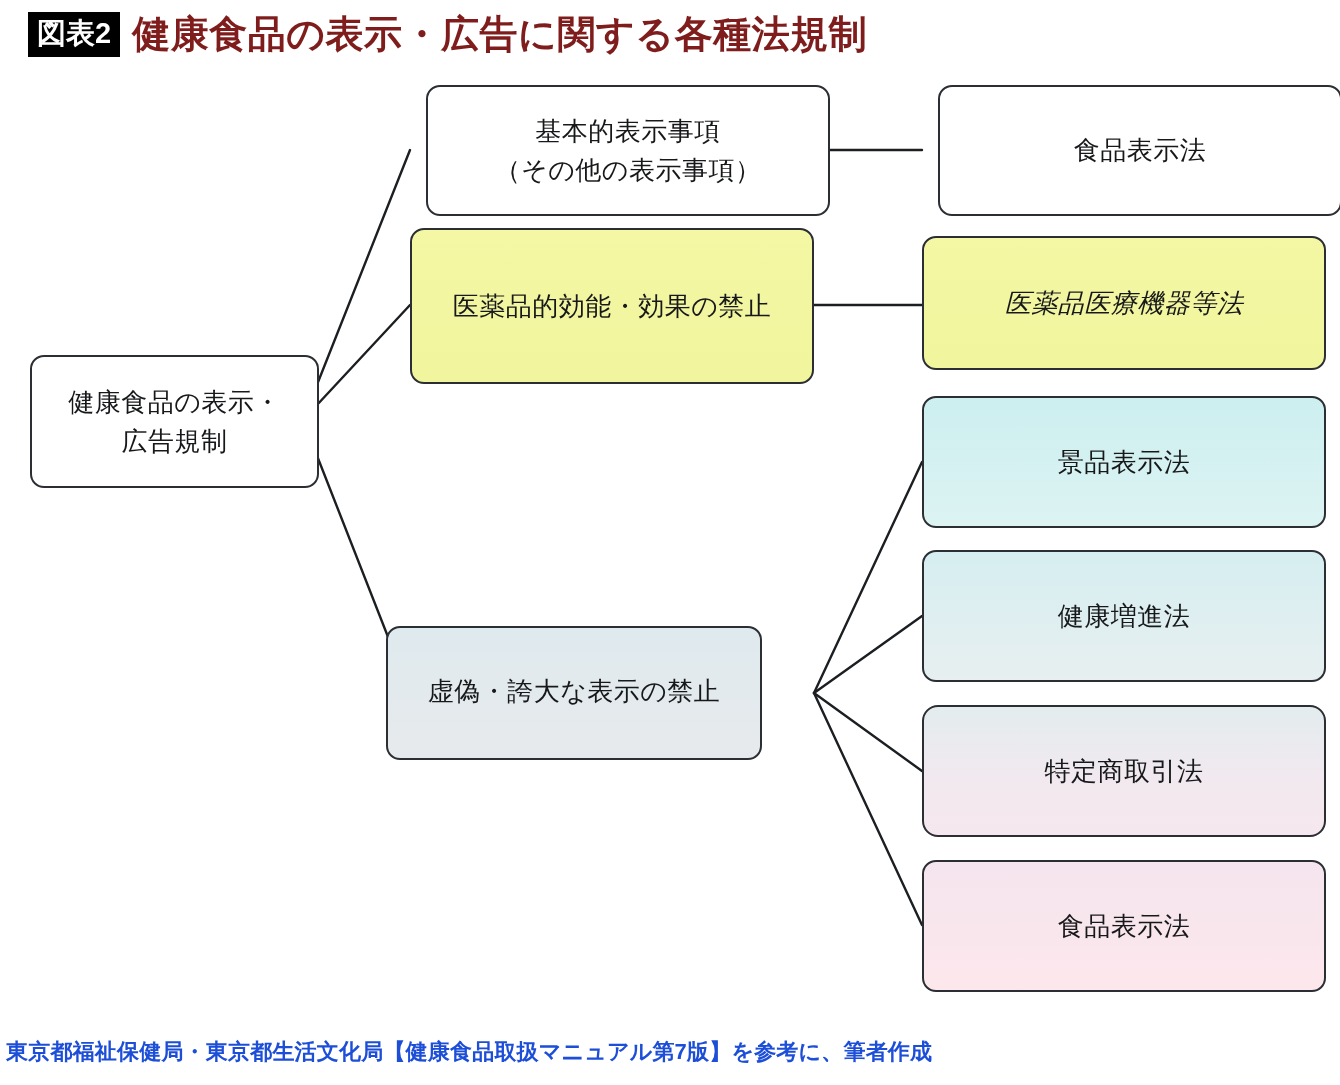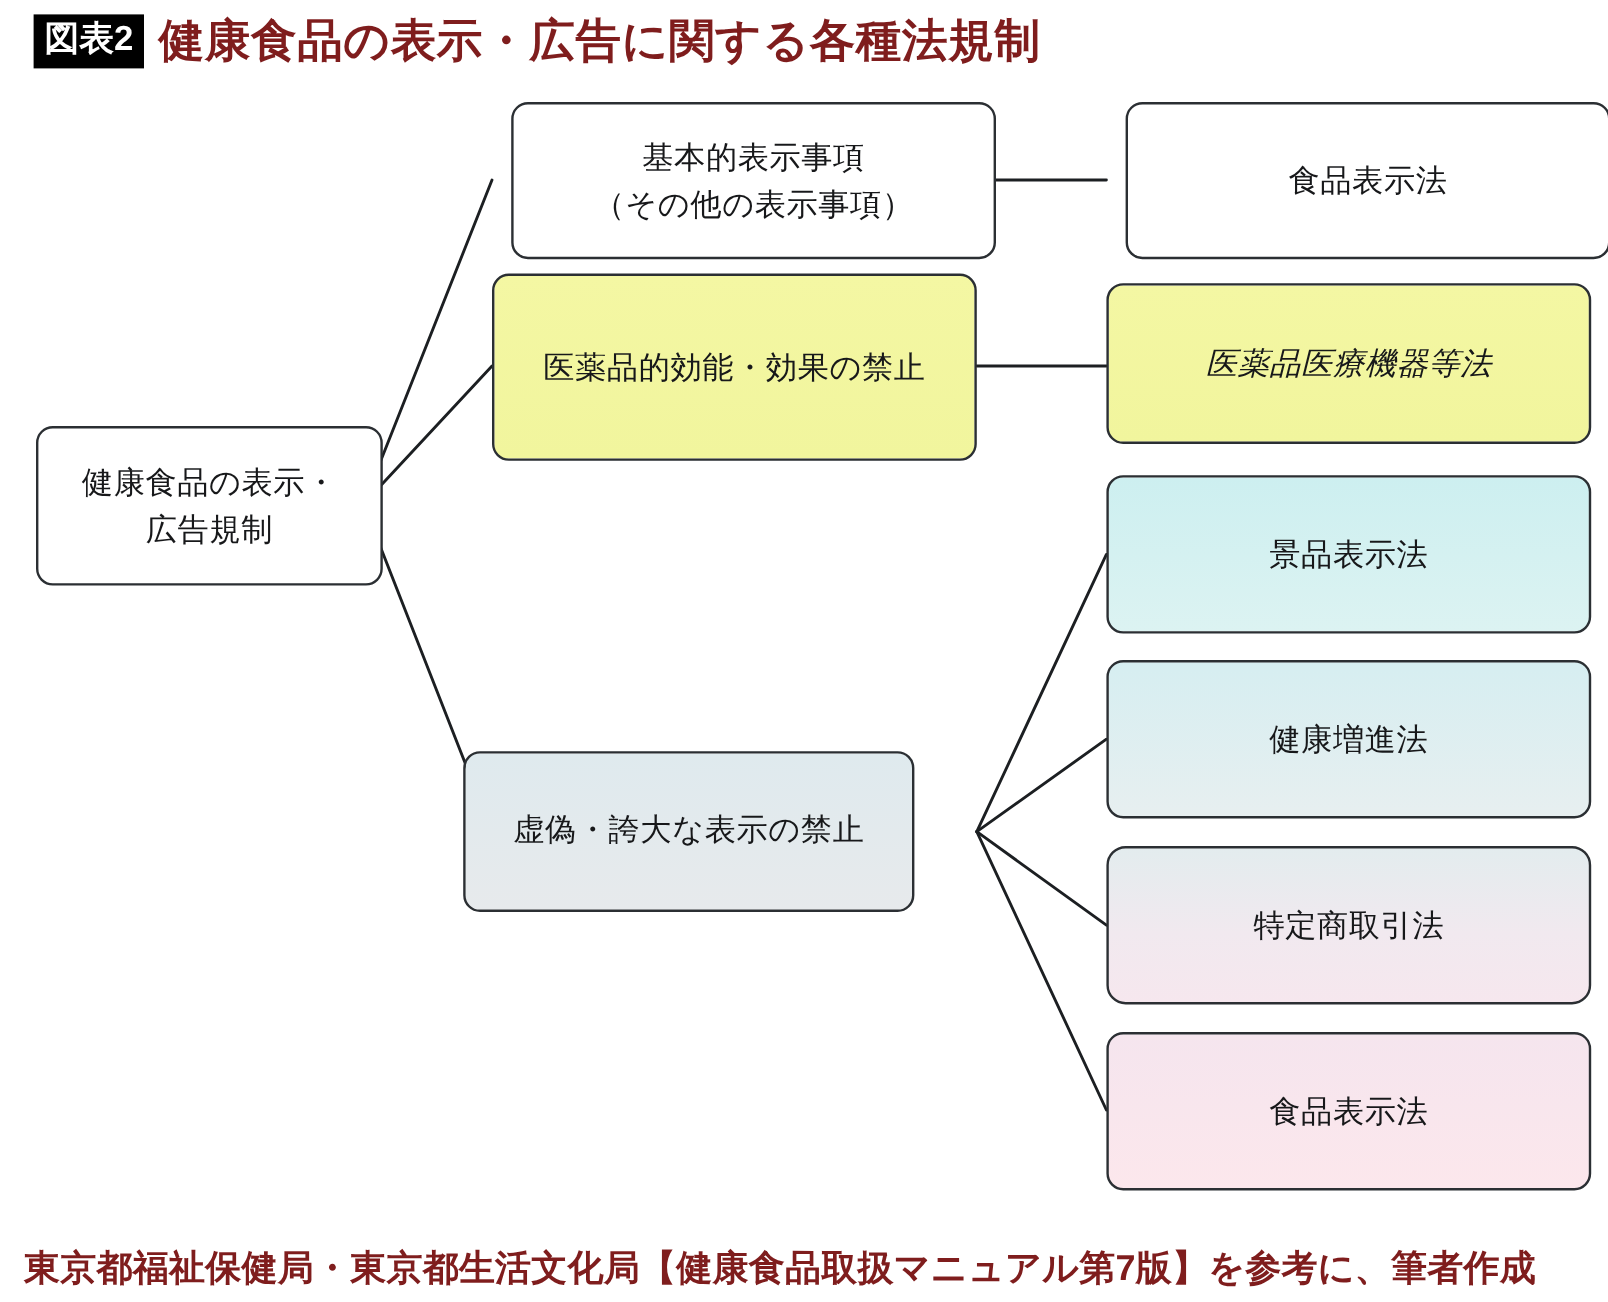--- a/index.html
+++ b/index.html
@@ -81,26 +81,26 @@
   .fill-yellow { background: linear-gradient(180deg, #f4f7a3 0%, #f1f59d 100%); }
   .fill-cyan   { background: linear-gradient(180deg, #cdeff0 0%, #dcf3f2 100%); }
   .fill-ice    { background: linear-gradient(180deg, #d6eef1 0%, #e7eff0 100%); }
   .fill-bluegray { background: linear-gradient(180deg, #dfeaee 0%, #e7eaec 100%); }
   .fill-blue-pink { background: linear-gradient(180deg, #e3ecee 0%, #f1e9ef 55%, #f6e7ee 100%); }
   .fill-pink   { background: linear-gradient(180deg, #f5e5ee 0%, #fce7ec 100%); }
 
   
   #source-note {
     position: absolute;
-    left: 20px;
+    left: 6px;
     top: 1037px;
-    font-size: 30px;
+    font-size: 22px;
     font-weight: bold;
     letter-spacing: 0.2px;
-    color: #7f1d1d;
+    color: #1d4ed8;
     white-space: nowrap;
   }
 </style>
 </head>
 <body>
 
 <div id="title-bar">
   <span id="figure-badge">図表2</span>
   <span id="title-text">健康食品の表示・広告に関する各種法規制</span>
 </div>

